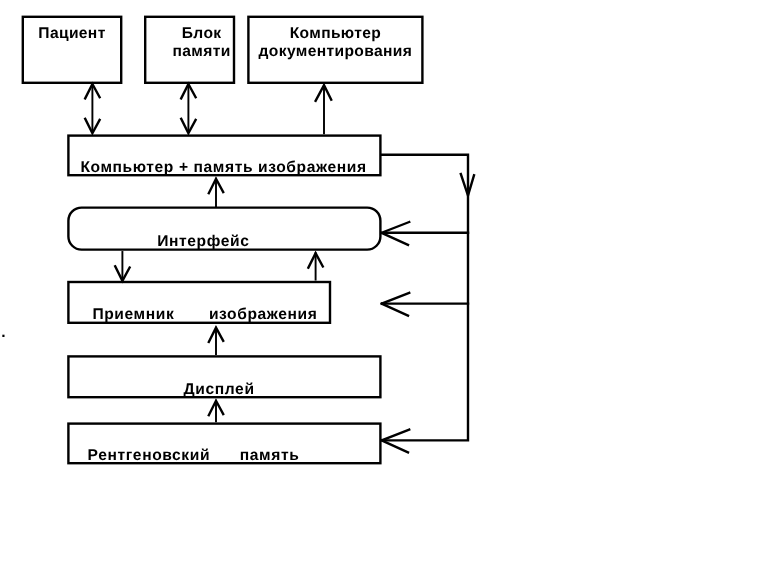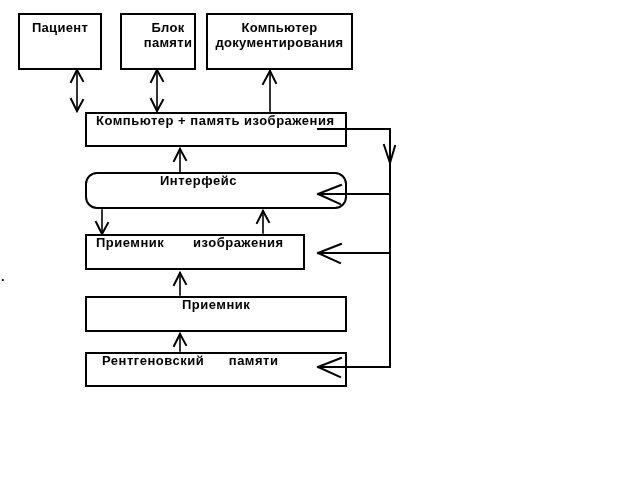--- a/index.html
+++ b/index.html
@@ -30,22 +30,21 @@
     align-items: flex-start;
     padding-top: 5px;
     text-align: center;
   }
   .top-box .box-label {
     white-space: pre-line;
     line-height: 15px;
     letter-spacing: 0.3px;
   }
   .wide-box {
-    align-items: flex-start;
-    margin-left: 29px;
+    align-items: flex-end;
   }
   .wide-box .box-label {
     white-space: pre;
     letter-spacing: 0.5px;
     line-height: 13px;
   }
   #arrow-layer {
     position: absolute;
     left: 0;
     top: 0;
@@ -87,30 +86,30 @@
   </div>
 
   <div class="box wide-box" style="left:56px; top:112px; width:262px; height:35px; padding-left:9px;">
     <span class="box-label">Компьютер + память изображения</span>
   </div>
 
   <div class="box wide-box" style="left:56px; top:172px; width:262px; height:37px; padding-left:73px;border-radius:12px;">
     <span class="box-label">Интерфейс</span>
   </div>
 
-  <div class="box wide-box" style="left:56px; top:234px; width:220px; height:36px; padding-left:9px;">
+  <div class="box wide-box" style="left:56px; top:234px; width:220px; height:36px; padding-left:19px;">
     <span class="box-label">Приемник       изображения</span>
   </div>
 
   <div class="box wide-box" style="left:56px; top:296px; width:262px; height:36px; padding-left:95px;">
-    <span class="box-label">Приемник</span>
+    <span class="box-label">Дисплей</span>
   </div>
 
   <div class="box wide-box" style="left:56px; top:352px; width:262px; height:35px; padding-left:15px;">
-    <span class="box-label">Рентгеновский      памяти</span>
+    <span class="box-label">Рентгеновский      память</span>
   </div>
 
   <span class="stray-dot">.</span>
 
   <svg id="arrow-layer" width="640" height="480" viewBox="0 0 640 480">
 
     <g>
       <path class="shaft" d="M77,71 L77,110"></path>
       <polyline class="head" points="71,82 77,70 83,81"></polyline>
       <polyline class="head" points="71,99 77,111 83,100"></polyline>

